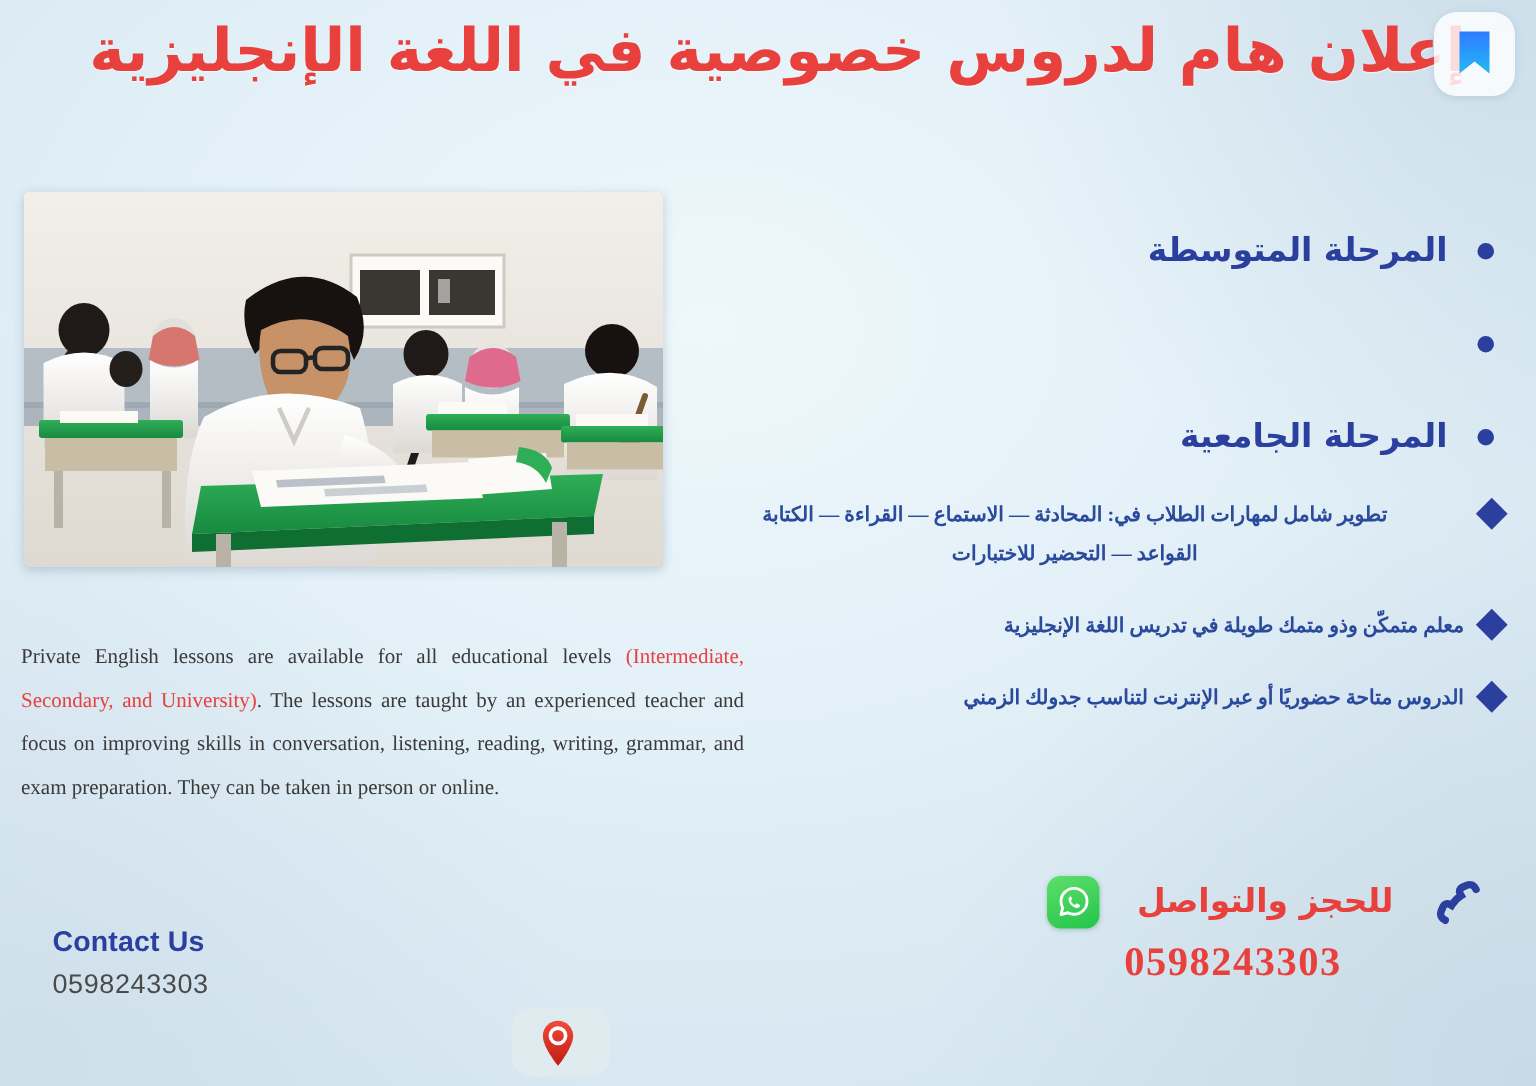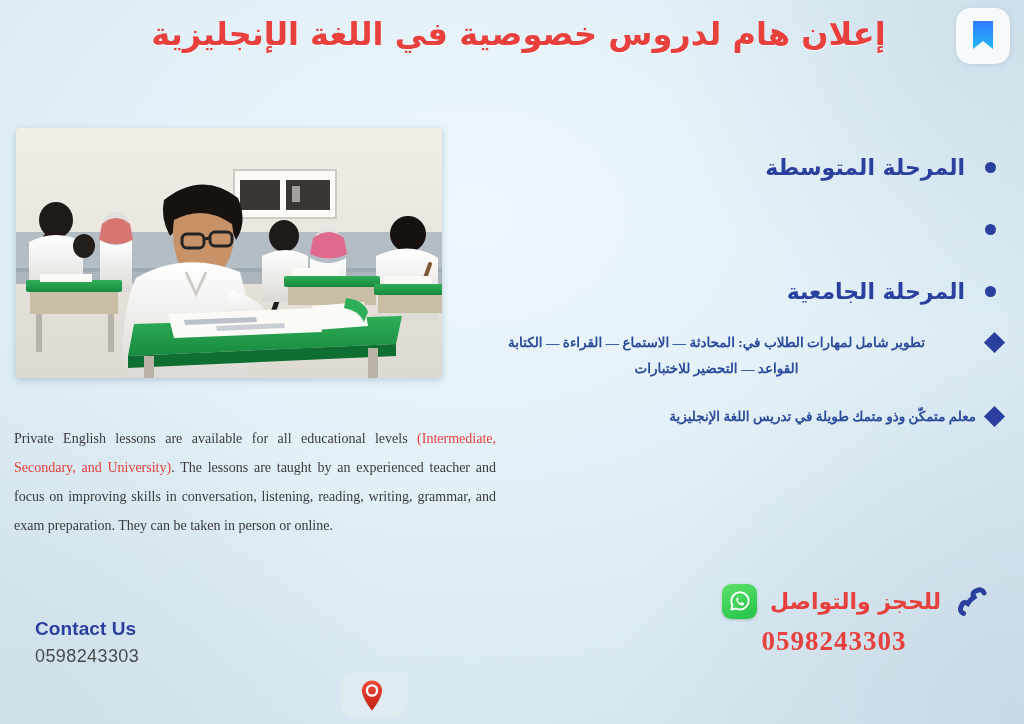--- a/index.html
+++ b/index.html
@@ -58,21 +58,21 @@
   
   .headline {
     position: absolute;
     top: 11px;
     left: 0;
     width: 1024px;
     text-align: center;
     direction: rtl;
     font-family: "DejaVu Sans", "Liberation Sans", sans-serif;
     font-weight: bold;
-    font-size: 32px;
+    font-size: 40px;
     line-height: 46px;
     letter-spacing: .2px;
     color: #e8403c;
     text-shadow: 0 1px 1px rgba(255,255,255,.75);
     z-index: 4;
     padding-left: 13px;
   }
 
   .subheadline {
     position: absolute;
@@ -213,21 +213,21 @@
     right: 34px;
     top: 583px;
     direction: rtl;
     text-align: center;
     z-index: 4;
   }
   .booking-row {
     display: flex;
     align-items: center;
     justify-content: flex-start;
-    gap: 13px;
+    gap: 25px;
   }
   .phone-icon { flex: 0 0 auto; width: 36px; height: 36px; }
   .booking-text {
     font-family: "DejaVu Sans", "Liberation Sans", sans-serif;
     font-weight: bold;
     font-size: 22px;
     color: #e8403c;
     white-space: nowrap;
   }
   .wa-icon {
@@ -429,20 +429,24 @@
       <span class="diamond"></span>
       <span class="feature-text">
         <span>تطوير شامل لمهارات الطلاب في: المحادثة — الاستماع — القراءة — الكتابة</span><br>
         <span>القواعد — التحضير للاختبارات</span>
       </span>
     </div>
     <div class="feature-row">
       <span class="diamond"></span>
       <span class="feature-text">معلم متمكّن وذو متمك طويلة في تدريس اللغة الإنجليزية</span>
     </div>
+    <div class="feature-row">
+      <span class="diamond"></span>
+      <span class="feature-text">الدروس متاحة حضوريًا أو عبر الإنترنت لتناسب جدولك الزمني</span>
+    </div>
   </div>
 
   <p class="english-block">
     <span>Private English lessons are available for all educational levels </span><span class="hl">(Intermediate, Secondary, and University)</span><span>. The lessons are taught by an experienced teacher and focus on improving skills in conversation, listening, reading, writing, grammar, and exam preparation. They can be taken in person or online.</span>
   </p>
 
   <div class="contact-left">
     <div class="contact-left-title">Contact Us</div>
     <div class="contact-left-phone">0598243303</div>
   </div>

